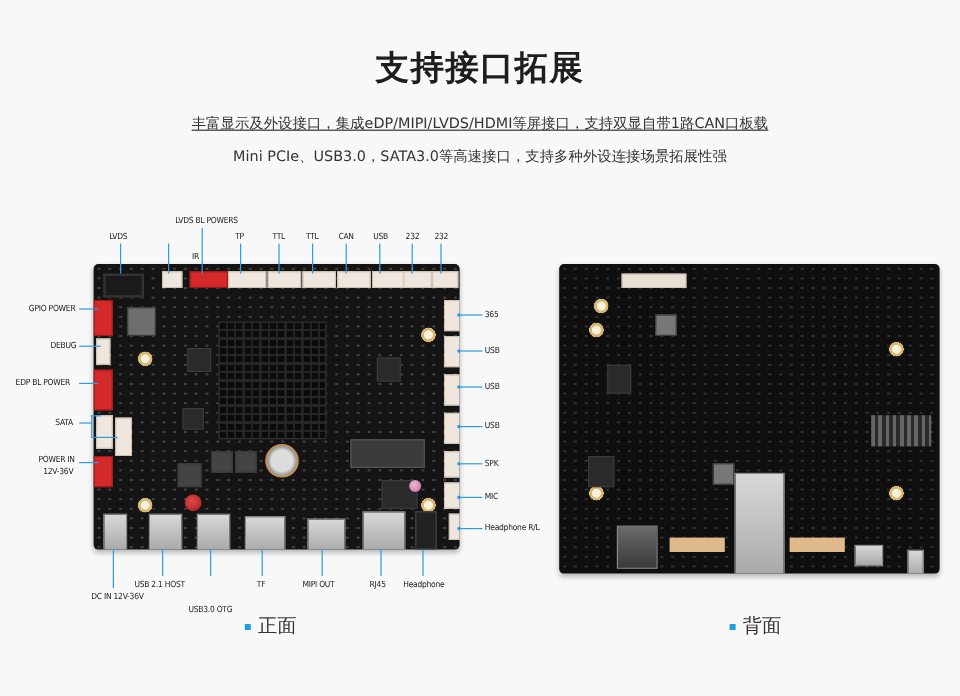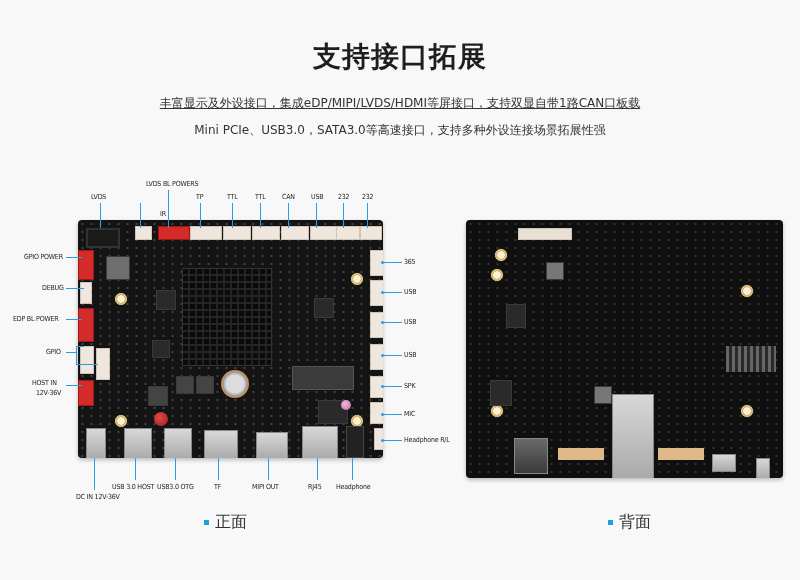--- a/index.html
+++ b/index.html
@@ -154,26 +154,26 @@
 <div class="vline" style="left:343px;top:203px;height:25px;"></div>
 <span class="label" style="left:362px;top:193px;">232</span>
 <div class="vline" style="left:367px;top:203px;height:25px;"></div>
 
 <span class="label" style="left:24px;top:253px;">GPIO POWER</span>
 <div class="hline" style="left:66px;top:257px;width:16px;"></div>
 <span class="label" style="left:42px;top:284px;">DEBUG</span>
 <div class="hline" style="left:66px;top:288px;width:18px;"></div>
 <span class="label" style="left:13px;top:315px;">EDP BL POWER</span>
 <div class="hline" style="left:66px;top:319px;width:16px;"></div>
-<span class="label" style="left:46px;top:348px;">GPIO</span>
+<span class="label" style="left:46px;top:348px;">SATA</span>
 <div class="hline" style="left:66px;top:352px;width:10px;"></div>
 <div class="vline" style="left:76px;top:346px;height:18px;"></div>
 <div class="hline" style="left:76px;top:346px;width:8px;"></div>
 <div class="hline" style="left:76px;top:364px;width:22px;"></div>
-<span class="label" style="left:32px;top:379px;">HOST IN</span>
+<span class="label" style="left:32px;top:379px;">POWER IN</span>
 <span class="label" style="left:36px;top:389px;">12V-36V</span>
 <div class="hline" style="left:66px;top:385px;width:16px;"></div>
 
 <div class="bdot" style="left:381px;top:261px;"></div>
 <div class="hline" style="left:384px;top:262px;width:18px;"></div>
 <span class="label" style="left:404px;top:258px;">365</span>
 <div class="bdot" style="left:381px;top:291px;"></div>
 <div class="hline" style="left:384px;top:292px;width:18px;"></div>
 <span class="label" style="left:404px;top:288px;">USB</span>
 <div class="bdot" style="left:381px;top:321px;"></div>
@@ -186,23 +186,23 @@
 <div class="hline" style="left:384px;top:386px;width:18px;"></div>
 <span class="label" style="left:404px;top:382px;">SPK</span>
 <div class="bdot" style="left:381px;top:413px;"></div>
 <div class="hline" style="left:384px;top:414px;width:18px;"></div>
 <span class="label" style="left:404px;top:410px;">MIC</span>
 <div class="bdot" style="left:381px;top:439px;"></div>
 <div class="hline" style="left:384px;top:440px;width:18px;"></div>
 <span class="label" style="left:404px;top:436px;">Headphone R/L</span>
 
 <div class="vline" style="left:135px;top:458px;height:22px;"></div>
-<span class="label" style="left:112px;top:483px;">USB 3.0 HOST</span>
+<span class="label" style="left:112px;top:483px;">USB 2.1 HOST</span>
 <div class="vline" style="left:175px;top:458px;height:22px;"></div>
-<span class="label" style="left:157px;top:483px;">USB3.0 OTG</span>
+<span class="label" style="left:157px;top:504px;">USB3.0 OTG</span>
 <div class="vline" style="left:218px;top:458px;height:22px;"></div>
 <span class="label" style="left:214px;top:483px;">TF</span>
 <div class="vline" style="left:268px;top:458px;height:22px;"></div>
 <span class="label" style="left:252px;top:483px;">MIPI OUT</span>
 <div class="vline" style="left:317px;top:458px;height:22px;"></div>
 <span class="label" style="left:308px;top:483px;">RJ45</span>
 <div class="vline" style="left:352px;top:458px;height:22px;"></div>
 <span class="label" style="left:336px;top:483px;">Headphone</span>
 <div class="vline" style="left:94px;top:458px;height:32px;"></div>
 <span class="label" style="left:76px;top:493px;">DC IN 12V-36V</span>

